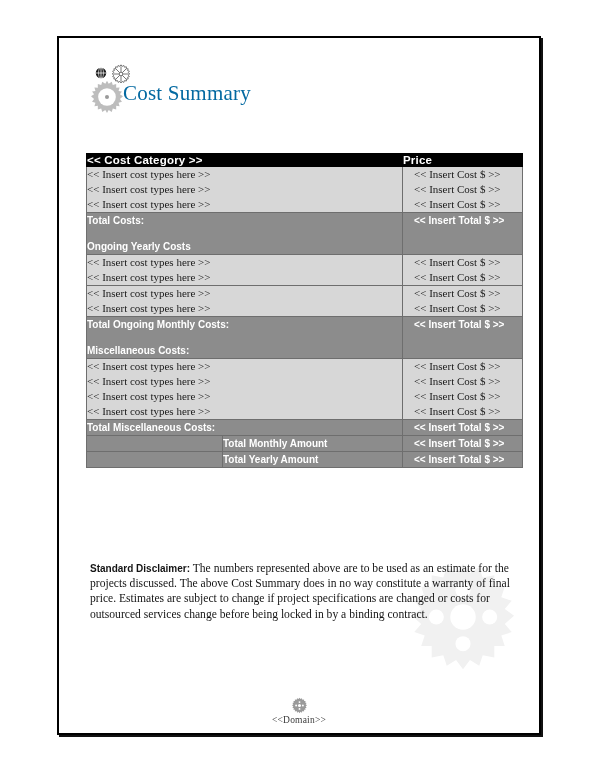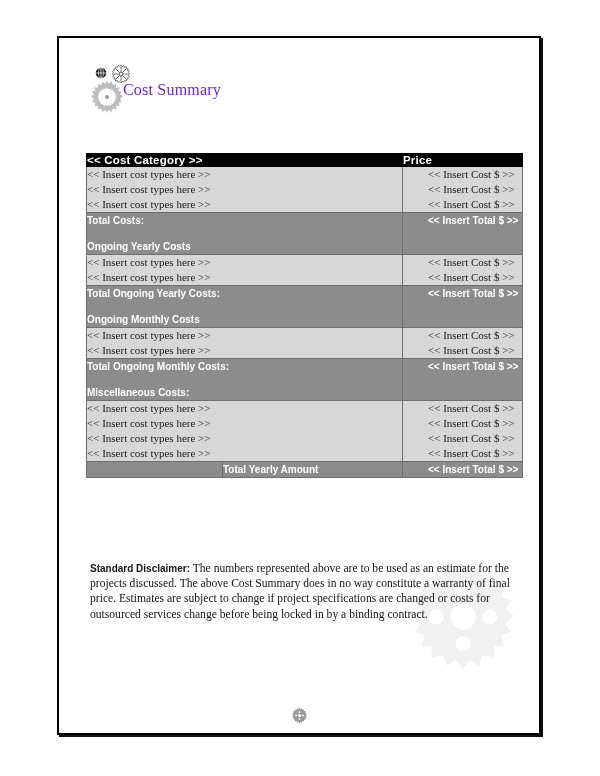--- a/index.html
+++ b/index.html
@@ -57,23 +57,23 @@
   }
   .gear-small-dark { position: absolute; left: 4px;  top: 2px;  width: 14px; height: 14px; }
   .gear-mid-outline{ position: absolute; left: 21px; top: 0px;  width: 20px; height: 20px; }
   .gear-large-light{ position: absolute; left: 0px;  top: 16px; width: 34px; height: 34px; }
 
   .page-title {
     position: absolute;
     left: 33px;
     top: 17px;
     font-family: "Liberation Serif", serif;
-    font-size: 16px;
+    font-size: 21px;
     font-weight: 400;
-    color: #6d28d9;
+    color: #0369a1;
     letter-spacing: 0.2px;
     white-space: nowrap;
   }
 
   
   .cost-table {
     position: absolute;
     left: 27px;
     top: 115px;
     width: 436px;
@@ -123,21 +123,21 @@
     font-weight: bold;
     font-size: 10px;
     line-height: 15px;
     padding: 7px 8px 8px 8px;
     border: 1px solid #6e6e6e;
   }
   .dark-cell .line { display: block; white-space: nowrap; }
   .dark-cell .line + .line { margin-top: 11px; }
 
   .dark-cell.price-col,
-  .light-cell.price-col { padding-left: 25px; }
+  .light-cell.price-col { padding-left: 11px; }
 
   .blank-cell {
     background: #8c8c8c;
     border: 1px solid #6e6e6e;
   }
 
   
   .disclaimer {
     position: absolute;
     left: 31px;
@@ -268,27 +268,20 @@
       <td class="light-cell" colspan="2">
         <span class="line">&lt;&lt; Insert cost types here &gt;&gt;</span>
         <span class="line">&lt;&lt; Insert cost types here &gt;&gt;</span>
       </td>
       <td class="light-cell price-col">
         <span class="line">&lt;&lt; Insert Cost $ &gt;&gt;</span>
         <span class="line">&lt;&lt; Insert Cost $ &gt;&gt;</span>
       </td>
     </tr>
 
-    <tr>
-      <td class="dark-cell" colspan="2">
-        <span class="line">Total Ongoing Yearly Costs:</span>
-        <span class="line">Ongoing Monthly Costs</span>
-      </td>
-      <td class="dark-cell price-col">&lt;&lt; Insert Total $ &gt;&gt;</td>
-    </tr>
 
     <tr>
       <td class="light-cell" colspan="2">
         <span class="line">&lt;&lt; Insert cost types here &gt;&gt;</span>
         <span class="line">&lt;&lt; Insert cost types here &gt;&gt;</span>
       </td>
       <td class="light-cell price-col">
         <span class="line">&lt;&lt; Insert Cost $ &gt;&gt;</span>
         <span class="line">&lt;&lt; Insert Cost $ &gt;&gt;</span>
       </td>
@@ -310,21 +303,32 @@
         <span class="line">&lt;&lt; Insert cost types here &gt;&gt;</span>
       </td>
       <td class="light-cell price-col">
         <span class="line">&lt;&lt; Insert Cost $ &gt;&gt;</span>
         <span class="line">&lt;&lt; Insert Cost $ &gt;&gt;</span>
         <span class="line">&lt;&lt; Insert Cost $ &gt;&gt;</span>
         <span class="line">&lt;&lt; Insert Cost $ &gt;&gt;</span>
       </td>
     </tr>
 
-
+    <tr>
+      <td class="dark-cell" colspan="2">
+        <span class="line">Total Miscellaneous Costs:</span>
+      </td>
+      <td class="dark-cell price-col">&lt;&lt; Insert Total $ &gt;&gt;</td>
+    </tr>
+
+    <tr>
+      <td class="blank-cell"></td>
+      <td class="dark-cell">Total Monthly Amount</td>
+      <td class="dark-cell price-col">&lt;&lt; Insert Total $ &gt;&gt;</td>
+    </tr>
     <tr>
       <td class="blank-cell"></td>
       <td class="dark-cell">Total Yearly Amount</td>
       <td class="dark-cell price-col">&lt;&lt; Insert Total $ &gt;&gt;</td>
     </tr>
   </tbody>
     </table>
 
   <div class="disclaimer">
     <b>Standard Disclaimer:</b><span> The numbers represented above are to be used as an estimate for the projects discussed. The above Cost Summary does in no way constitute a warranty of final price. Estimates are subject to change if project specifications are changed or costs for outsourced services change before being locked in by a binding contract.</span>
@@ -334,15 +338,16 @@
     <svg class="footer-gear" viewBox="0 0 100 100" aria-hidden="true">
       <path d="M50 4 L56 12 L64 7 L67 16 L77 14 L77 24 L86 24 L83 33 L92 36 L86 43 L94 49 L86 56 L92 63 L83 66 L86 75 L77 75 L77 85 L67 83 L64 92 L56 87 L50 95 L44 87 L36 92 L33 83 L23 85 L23 75 L14 75 L17 66 L8 63 L14 56 L6 49 L14 43 L8 36 L17 33 L14 24 L23 24 L23 14 L33 16 L36 7 L44 12 Z" fill="#9a9a9a"></path>
       <g fill="#ffffff">
         <circle cx="50" cy="50" r="9"></circle>
         <circle cx="50" cy="30" r="5.5"></circle>
         <circle cx="50" cy="70" r="5.5"></circle>
         <circle cx="30" cy="50" r="5.5"></circle>
         <circle cx="70" cy="50" r="5.5"></circle>
       </g>
     </svg>
+    <div class="footer-text">&lt;&lt;Domain&gt;&gt;</div>
   </div>
 
 </div>
 
 </body></html>

